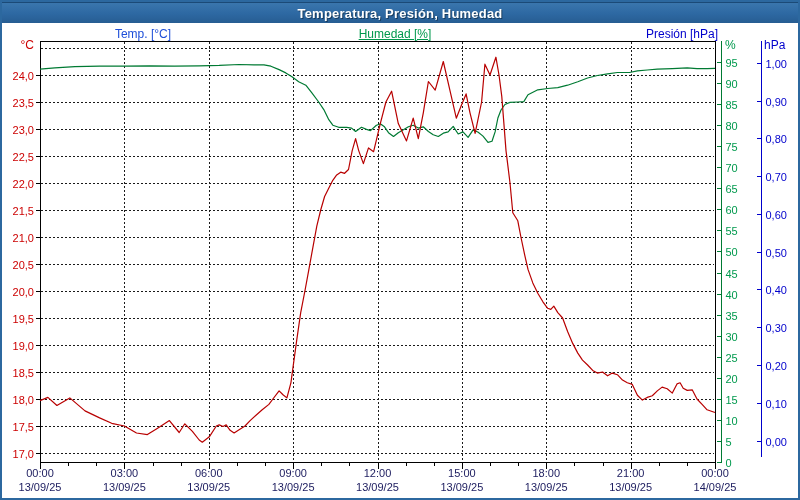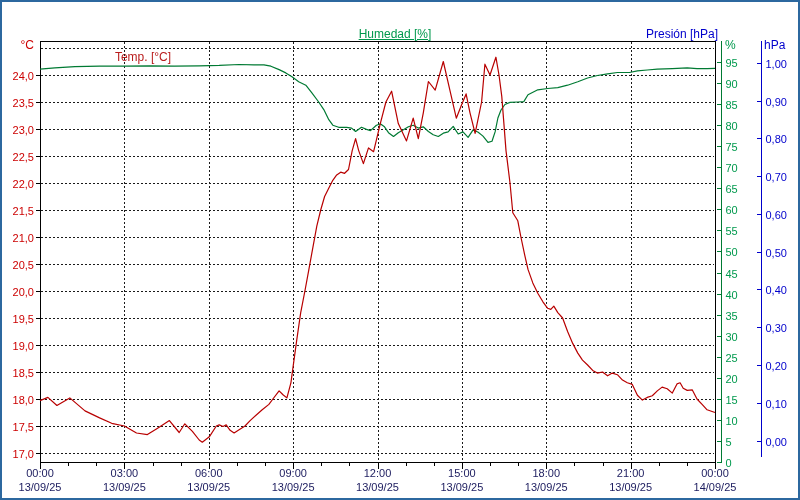--- a/index.html
+++ b/index.html
@@ -19,22 +19,25 @@
   .unit-temp{left:6px;width:28px;text-align:right;color:#cc0000;}
   .unit-hum{left:725px;color:#00994d;}
   .unit-pres{left:764px;color:#0000cc;text-align:right;}
   svg{position:absolute;left:0;top:0;}
   svg text{font-family:"Liberation Sans","DejaVu Sans",sans-serif;font-size:11px;}
 </style>
 </head>
 <body>
 
 <div class="app">
-
-  <div class="legend-item lg-temp" style="color: #b91c1c; margin-top: 23px;">Temp. [°C]</div>
+  <div class="titlebar">
+    <span>Temperatura, Presión, Humedad</span>
+  </div>
+
+  <div class="legend-item lg-temp" style="color: #1d4ed8;">Temp. [°C]</div>
   <div class="legend-item lg-hum" style="color: rgb(0, 153, 77); text-decoration: underline;">Humedad [%]</div>
   <div class="legend-item lg-pres" style="color: rgb(0, 0, 204);">Presión [hPa]</div>
 
   <span class="unit unit-temp">°C</span>
   <span class="unit unit-hum">%</span>
   <span class="unit unit-pres">hPa</span>
 
   <svg id="plot" width="800" height="500">
       <g stroke="#1a1a1a" stroke-width="1" stroke-dasharray="2 2" shape-rendering="crispEdges">
         <line x1="41" y1="48.5" x2="714" y2="48.5"></line>

